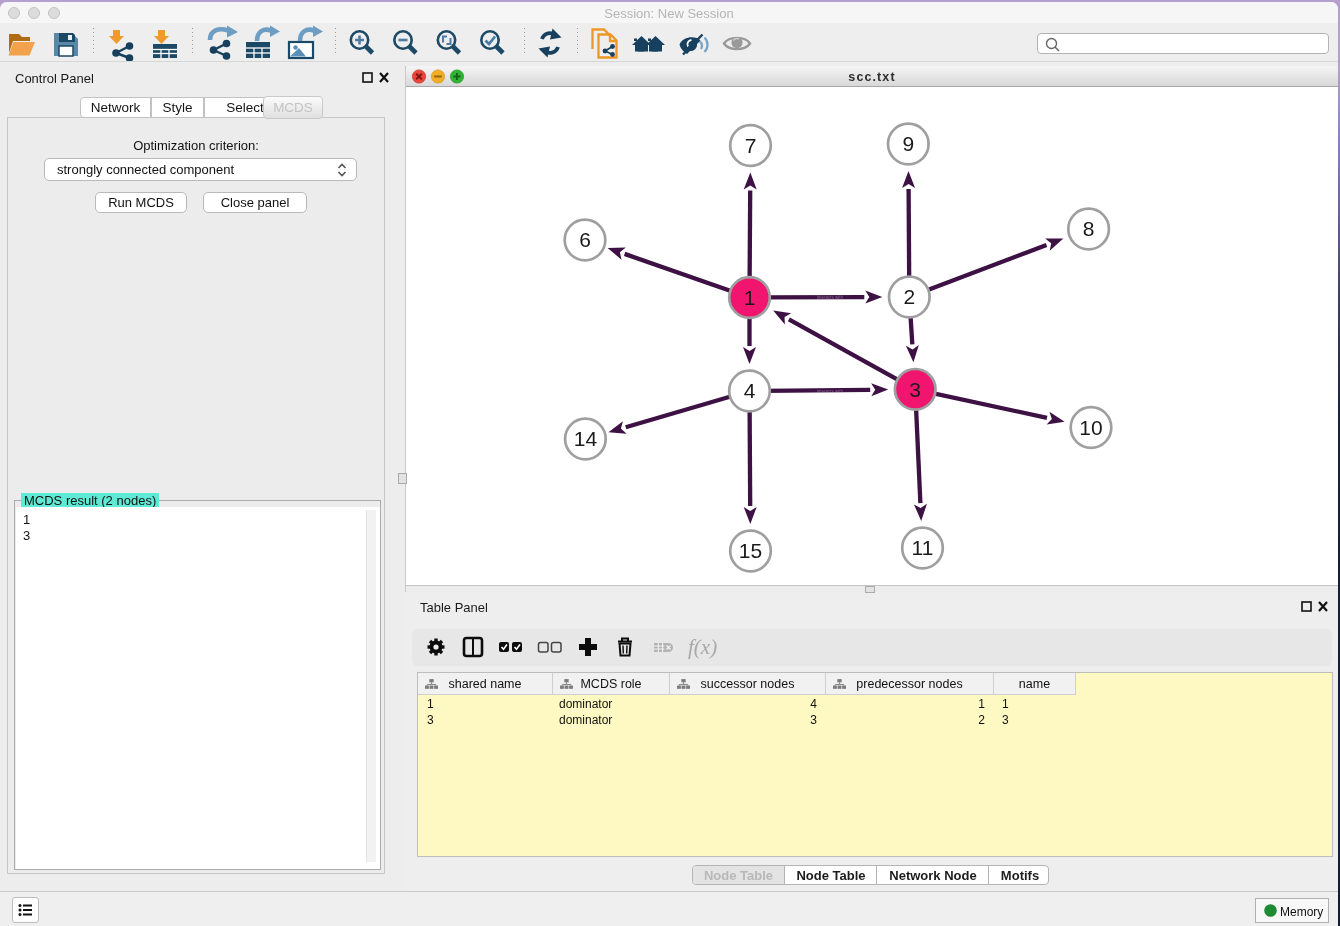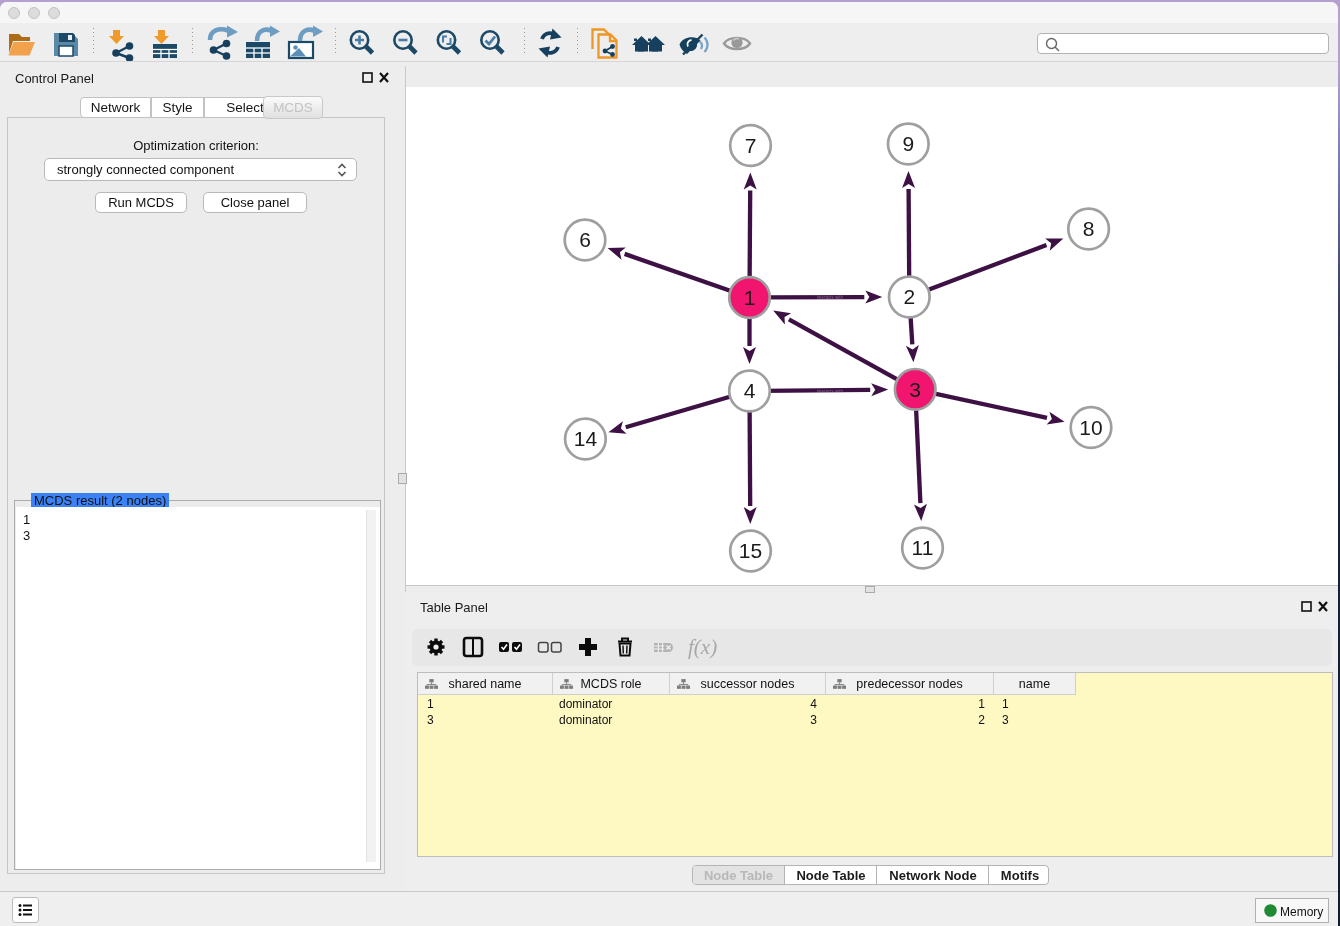--- a/index.html
+++ b/index.html
@@ -17,21 +17,21 @@
 
 #cpanel-head { left:0; top:66px; width:392px; height:26px; background:#ededed; }
 #cpanel-title { position:absolute; left:15px; top:5px; font-size:13px; color:#1a1a1a; }
 #cp-body { left:7px; top:117px; width:378px; height:757px; background:#ececec; border:1px solid #c6c6c6; }
 .tabbtn { position:absolute; top:97px; height:21px; background:#fff; border:1px solid #c2c2c2; font-size:13.5px; color:#151515; text-align:center; line-height:20px; }
 #tab-mcds { position:absolute; top:96px; height:23px; background:linear-gradient(#fbfbfb,#e0e0e0); border:1px solid #c9c9c9; border-radius:4px; font-size:13.5px; color:#c3c3c3; text-align:center; line-height:21px; }
 #optlabel { position:absolute; left:0px; top:138px; width:392px; text-align:center; font-size:13px; color:#111; }
 #combo { position:absolute; left:44px; top:158px; width:313px; height:23px; background:#fff; border:1px solid #b9b9b9; border-radius:5px; font-size:13px; color:#111; line-height:21px; padding-left:12px; }
 .btn { position:absolute; top:192px; height:21px; background:#fff; border:1px solid #b9b9b9; border-radius:5px; font-size:13px; color:#111; text-align:center; line-height:19px; }
 #mcdsgroup { position:absolute; left:14px; top:500px; width:367px; height:370px; border:1px solid #ababab; }
-#mcdslabel { position:absolute; left:16px; top:-8px; background:#3b82f6; padding:0 3px; font-size:13px; color:#111; }
+#mcdslabel { position:absolute; left:6px; top:-8px; background:#5eead4; padding:0 3px; font-size:13px; color:#111; }
 #mcdswhite { position:absolute; left:1px; top:6px; width:364px; height:362px; background:#fff; }
 #mcds-sb { position:absolute; left:350px; top:3px; width:10px; height:352px; background:#f2f2f2; border-left:1px solid #e2e2e2; }
 
 #netwin { left:406px; top:66px; width:932px; height:526px; }
 #netcanvas { position:absolute; left:0; top:21px; width:932px; height:498px; background:#fff; }
 #netbottom { position:absolute; left:0; top:519px; width:932px; height:7px; background:#ececec; border-top:1px solid #c6c6c6; }
 #nettitle { position:absolute; left:0; top:0; width:932px; height:21px; background:linear-gradient(#f5f5f5,#d8d8d8); border-bottom:1px solid #a8a8a8; border-radius:4px 4px 0 0; }
 #netname { position:absolute; width:100%; top:4px; text-align:center; font-size:12.5px; font-weight:bold; color:#2e2e2e; letter-spacing:1.1px; }
 
 #tpanel { left:406px; top:592px; width:932px; height:299px; background:#eeeeee; }
@@ -47,20 +47,21 @@
 #membtn { position:absolute; left:1255px; top:6px; width:74px; height:25px; background:#f8f8f8; border:1px solid #b0b0b0; font-size:12px; color:#111; overflow:hidden;padding-left:18px; }
 </style>
 </head>
 <body>
 <div class="abs" id="bgstrip"></div>
 <div class="abs" id="win"></div>
 <div class="abs" id="titlebar">
   <div class="tl" style="left:7.5px;"></div>
   <div class="tl" style="left:27.5px;"></div>
   <div class="tl" style="left:47.5px;"></div>
+  <div id="wintitle">Session: New Session</div>
 </div>
 <div class="abs" id="toolbar">
   <svg width="1338" height="38" style="position:absolute;left:0;top:0;" viewBox="0 0 1338 38">
 
     <path d="M9,11 L19,11 L22,14 L30,14 L30,18 L9,18 Z" fill="#b06c15"></path>
     <path d="M9,11 L9,30 L13,18 L9,18 Z" fill="#b06c15"></path>
     <path d="M13.5,19 L35,19 L29.5,32.5 L8.5,32.5 Z" fill="#f2a24c"></path>
 
     <path d="M54,10 L72,10 L78,16 L78,33 L54,33 Z" fill="#5b88a7"></path>
     <path d="M59,10 L73,10 L75,12 L75,19 L59,19 Z" fill="#1c4966"></path>
@@ -221,20 +222,31 @@
   <div id="mcdswhite">
     <div style="position:absolute;left:7px;top:5px;font-size:13px;line-height:16px;color:#111;">1<br>3</div>
     <div id="mcds-sb"></div>
   </div>
 </div>
 
 <div class="abs" style="left:405px;top:66px;width:1px;height:526px;background:#c9c9c9;"></div>
 <div class="abs" id="netwin">
   <div id="netcanvas"></div>
   <div id="netbottom"></div>
+  <div id="nettitle">
+    <svg width="70" height="21" style="position:absolute;left:0;top:0;" viewBox="0 0 70 21">
+      <circle cx="13" cy="10.5" r="6.6" fill="#ee453a" stroke="#c93c33" stroke-width="0.8"></circle>
+      <circle cx="32" cy="10.5" r="6.6" fill="#f3ad24" stroke="#d59a25" stroke-width="0.8"></circle>
+      <circle cx="51" cy="10.5" r="6.6" fill="#32b433" stroke="#2c9e2c" stroke-width="0.8"></circle>
+      <path d="M10.2 7.7 L15.8 13.3 M15.8 7.7 L10.2 13.3" stroke="#7e150e" stroke-width="2"></path>
+      <path d="M28.2 10.5 L35.8 10.5" stroke="#90660e" stroke-width="2"></path>
+      <path d="M47.4 10.5 L54.6 10.5 M51 6.9 L51 14.1" stroke="#156615" stroke-width="2"></path>
+    </svg>
+    <div id="netname">scc.txt</div>
+  </div>
   <svg id="graph" width="932" height="505" style="position:absolute;left:0;top:21px;" viewBox="0 0 932 505">
     <defs>
       <marker id="arw" markerWidth="24" markerHeight="16" refX="0" refY="8" orient="auto" markerUnits="userSpaceOnUse" viewBox="0 0 24 16">
         <path d="M1,1.5 L18,8 L1,14.5 L5,8 Z" fill="#3d1144"></path>
       </marker>
     </defs>
     <g stroke="#3d1144" stroke-width="4.3">
       <line x1="343.5" y1="210.5" x2="344.2" y2="103.5" marker-end="url(#arw)"></line>
       <line x1="343.5" y1="210.5" x2="218.6" y2="166.9" marker-end="url(#arw)"></line>
       <line x1="343.5" y1="210.5" x2="458.3" y2="210.1" marker-end="url(#arw)"></line>

